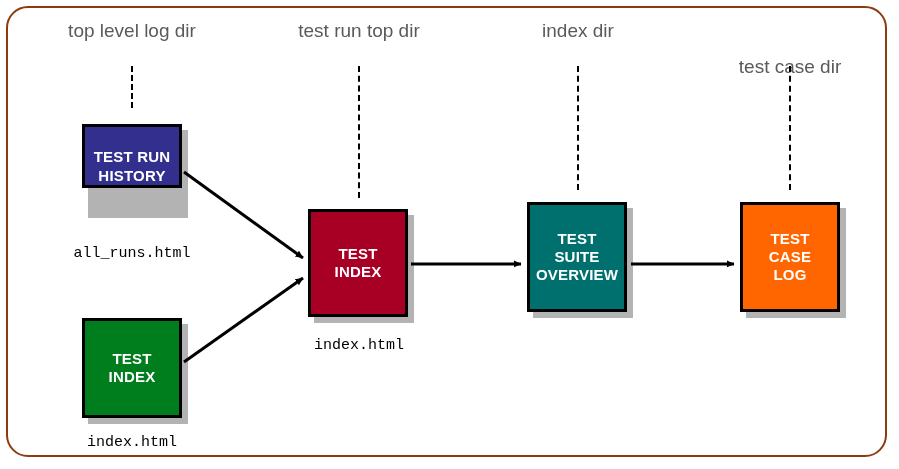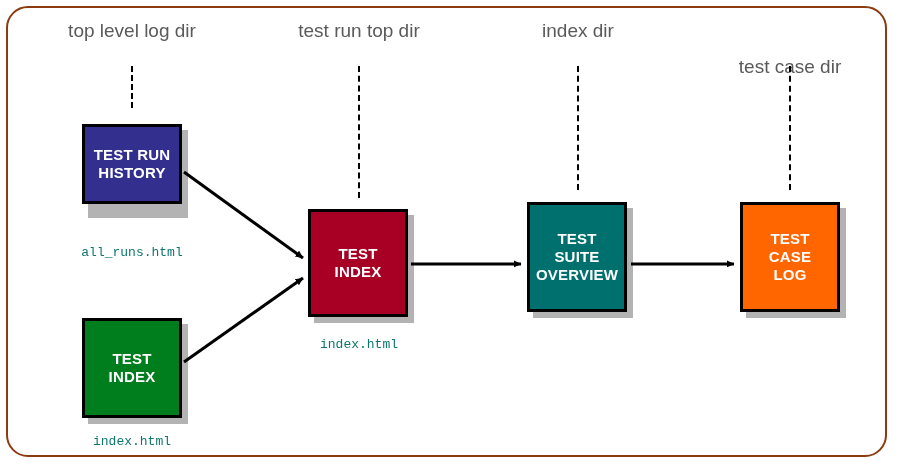--- a/index.html
+++ b/index.html
@@ -66,23 +66,23 @@
   .node .node-text { display: block; padding: 0 2px; white-space: pre-line; }
   
   .node-shadow {
     position: absolute;
     background: #b3b3b3;
     z-index: 1;
   }
   
   .file-label {
     position: absolute;
-    color: #0f766e;
+    color: #000000;
     font-family: "Liberation Mono", "DejaVu Sans Mono", monospace;
-    font-size: 13px;
+    font-size: 15px;
     white-space: nowrap;
     transform: translateX(-50%);
   }
   
   #arrows {
     position: absolute;
     left: 0; top: 0;
     width: 899px;
     height: 469px;
     z-index: 2;
@@ -112,21 +112,21 @@
         <path d="M0,0 L8,3.6 L0,7.2 z" fill="#000000"></path>
       </marker>
     </defs>
     <line x1="184" y1="172" x2="303" y2="258" stroke="#000000" stroke-width="3" marker-end="url(#ah)"></line>
     <line x1="184" y1="362" x2="303" y2="278" stroke="#000000" stroke-width="3" marker-end="url(#ah)"></line>
     <line x1="411" y1="264" x2="521" y2="264" stroke="#000000" stroke-width="3" marker-end="url(#ah)"></line>
     <line x1="631" y1="264" x2="734" y2="264" stroke="#000000" stroke-width="3" marker-end="url(#ah)"></line>
   </svg>
 
   <div class="node-shadow" style="left:88px; top:130px; width:100px; height:88px;"></div>
-  <div class="node" id="n0" style="left: 82px; top: 124px; width: 100px; height: 80px; background: rgb(51, 47, 142);">
+  <div class="node" id="n0" style="left: 82px; top: 124px; width: 100px; height: 64px; background: rgb(51, 47, 142); align-items: flex-end;">
     <span class="node-text">TEST RUN
 HISTORY</span>
   </div>
   <div class="file-label" style="left:132px; top:245px;">all_runs.html</div>
 
   <div class="node-shadow" style="left:88px; top:324px; width:100px; height:100px;"></div>
   <div class="node" id="n1" style="left: 82px; top: 318px; width: 100px; height: 100px; background: rgb(0, 125, 28);">
     <span class="node-text">TEST
 INDEX</span>
   </div>

